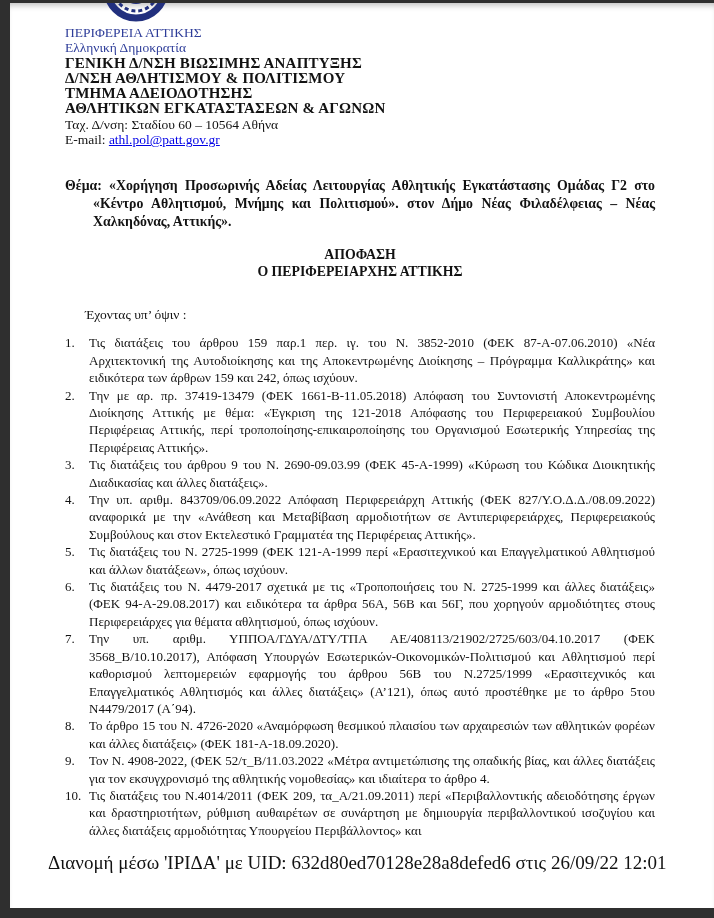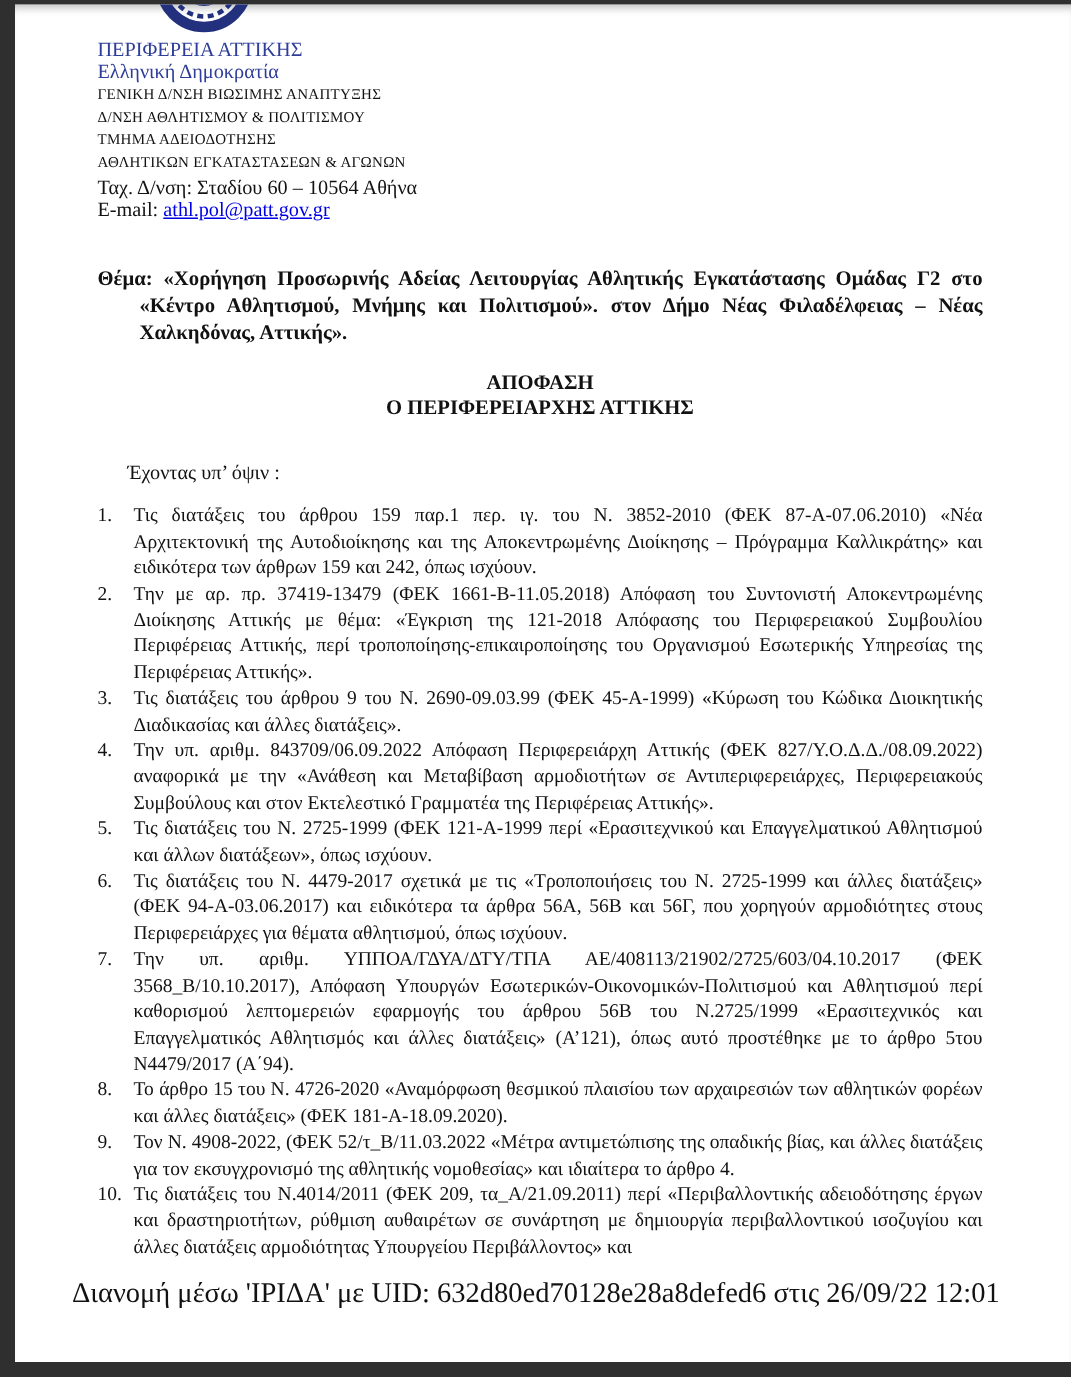--- a/index.html
+++ b/index.html
@@ -37,21 +37,21 @@
     position: absolute;
     left: 55px; top: 22px;
     width: 590px;
   }
   .hdr-line {
     font-size: 13.5px;
     line-height: 15.3px;
     white-space: nowrap;
   }
   .hdr-line.blue { color: var(--accent); }
-  .hdr-line.bold { font-weight: normal; font-size: 10px; letter-spacing: .2px; }
+  .hdr-line.bold { font-weight: bold; font-size: 15px; letter-spacing: .2px; }
   .email-link {
     color: var(--link);
     text-decoration: underline;
     cursor: pointer;
   }
   .subject {
     margin-top: 30px;
     font-weight: bold;
     font-size: 13.8px;
     line-height: 18px;
@@ -138,21 +138,21 @@
     </div>
 
     <div class="intro">Έχοντας υπ’ όψιν :</div>
 
     <ol class="considerations">
       <li>Τις διατάξεις του άρθρου 159 παρ.1 περ. ιγ. του Ν. 3852-2010 (ΦΕΚ 87-Α-07.06.2010) «Νέα Αρχιτεκτονική της Αυτοδιοίκησης και της Αποκεντρωμένης Διοίκησης – Πρόγραμμα Καλλικράτης» και ειδικότερα των άρθρων 159 και 242, όπως ισχύουν.</li>
       <li>Την με αρ. πρ. 37419-13479 (ΦΕΚ 1661-Β-11.05.2018) Απόφαση του Συντονιστή Αποκεντρωμένης Διοίκησης Αττικής με θέμα: «Έγκριση της 121-2018 Απόφασης του Περιφερειακού Συμβουλίου Περιφέρειας Αττικής, περί τροποποίησης-επικαιροποίησης του Οργανισμού Εσωτερικής Υπηρεσίας της Περιφέρειας Αττικής».</li>
       <li>Τις διατάξεις του άρθρου 9 του Ν. 2690-09.03.99 (ΦΕΚ 45-Α-1999) «Κύρωση του Κώδικα Διοικητικής Διαδικασίας και άλλες διατάξεις».</li>
       <li>Την υπ. αριθμ. 843709/06.09.2022 Απόφαση Περιφερειάρχη Αττικής (ΦΕΚ 827/Υ.Ο.Δ.Δ./08.09.2022) αναφορικά με την «Ανάθεση και Μεταβίβαση αρμοδιοτήτων σε Αντιπεριφερειάρχες, Περιφερειακούς Συμβούλους και στον Εκτελεστικό Γραμματέα της Περιφέρειας Αττικής».</li>
       <li>Τις διατάξεις του Ν. 2725-1999 (ΦΕΚ 121-Α-1999 περί «Ερασιτεχνικού και Επαγγελματικού Αθλητισμού και άλλων διατάξεων», όπως ισχύουν.</li>
-      <li>Τις διατάξεις του Ν. 4479-2017 σχετικά με τις «Τροποποιήσεις του Ν. 2725-1999 και άλλες διατάξεις» (ΦΕΚ 94-Α-03.06.2017) και ειδικότερα τα άρθρα 56Α, 56Β και 56Γ, που χορηγούν αρμοδιότητες στους Περιφερειάρχες για θέματα αθλητισμού, όπως ισχύουν.</li>
+      <li>Τις διατάξεις του Ν. 4479-2017 σχετικά με τις «Τροποποιήσεις του Ν. 2725-1999 και άλλες διατάξεις» (ΦΕΚ 94-Α-29.08.2017) και ειδικότερα τα άρθρα 56Α, 56Β και 56Γ, που χορηγούν αρμοδιότητες στους Περιφερειάρχες για θέματα αθλητισμού, όπως ισχύουν.</li>
       <li>Την υπ. αριθμ. ΥΠΠΟΑ/ΓΔΥΑ/ΔΤΥ/ΤΠΑ ΑΕ/408113/21902/2725/603/04.10.2017 (ΦΕΚ 3568_Β/10.10.2017), Απόφαση Υπουργών Εσωτερικών-Οικονομικών-Πολιτισμού και Αθλητισμού περί καθορισμού λεπτομερειών εφαρμογής του άρθρου 56Β του Ν.2725/1999 «Ερασιτεχνικός και Επαγγελματικός Αθλητισμός και άλλες διατάξεις» (Α’121), όπως αυτό προστέθηκε με το άρθρο 5του Ν4479/2017 (Α΄94).</li>
       <li>Το άρθρο 15 του Ν. 4726-2020 «Αναμόρφωση θεσμικού πλαισίου των αρχαιρεσιών των αθλητικών φορέων και άλλες διατάξεις» (ΦΕΚ 181-Α-18.09.2020).</li>
       <li>Τον Ν. 4908-2022, (ΦΕΚ 52/τ_Β/11.03.2022 «Μέτρα αντιμετώπισης της οπαδικής βίας, και άλλες διατάξεις για τον εκσυγχρονισμό της αθλητικής νομοθεσίας» και ιδιαίτερα το άρθρο 4.</li>
       <li>Τις διατάξεις του Ν.4014/2011 (ΦΕΚ 209, τα_Α/21.09.2011) περί «Περιβαλλοντικής αδειοδότησης έργων και δραστηριοτήτων, ρύθμιση αυθαιρέτων σε συνάρτηση με δημιουργία περιβαλλοντικού ισοζυγίου και άλλες διατάξεις αρμοδιότητας Υπουργείου Περιβάλλοντος» και</li>
     </ol>
 
   </div>
 
   <div class="footer">Διανομή μέσω 'ΙΡΙΔΑ' με UID: 632d80ed70128e28a8defed6 στις 26/09/22 12:01</div>
 

